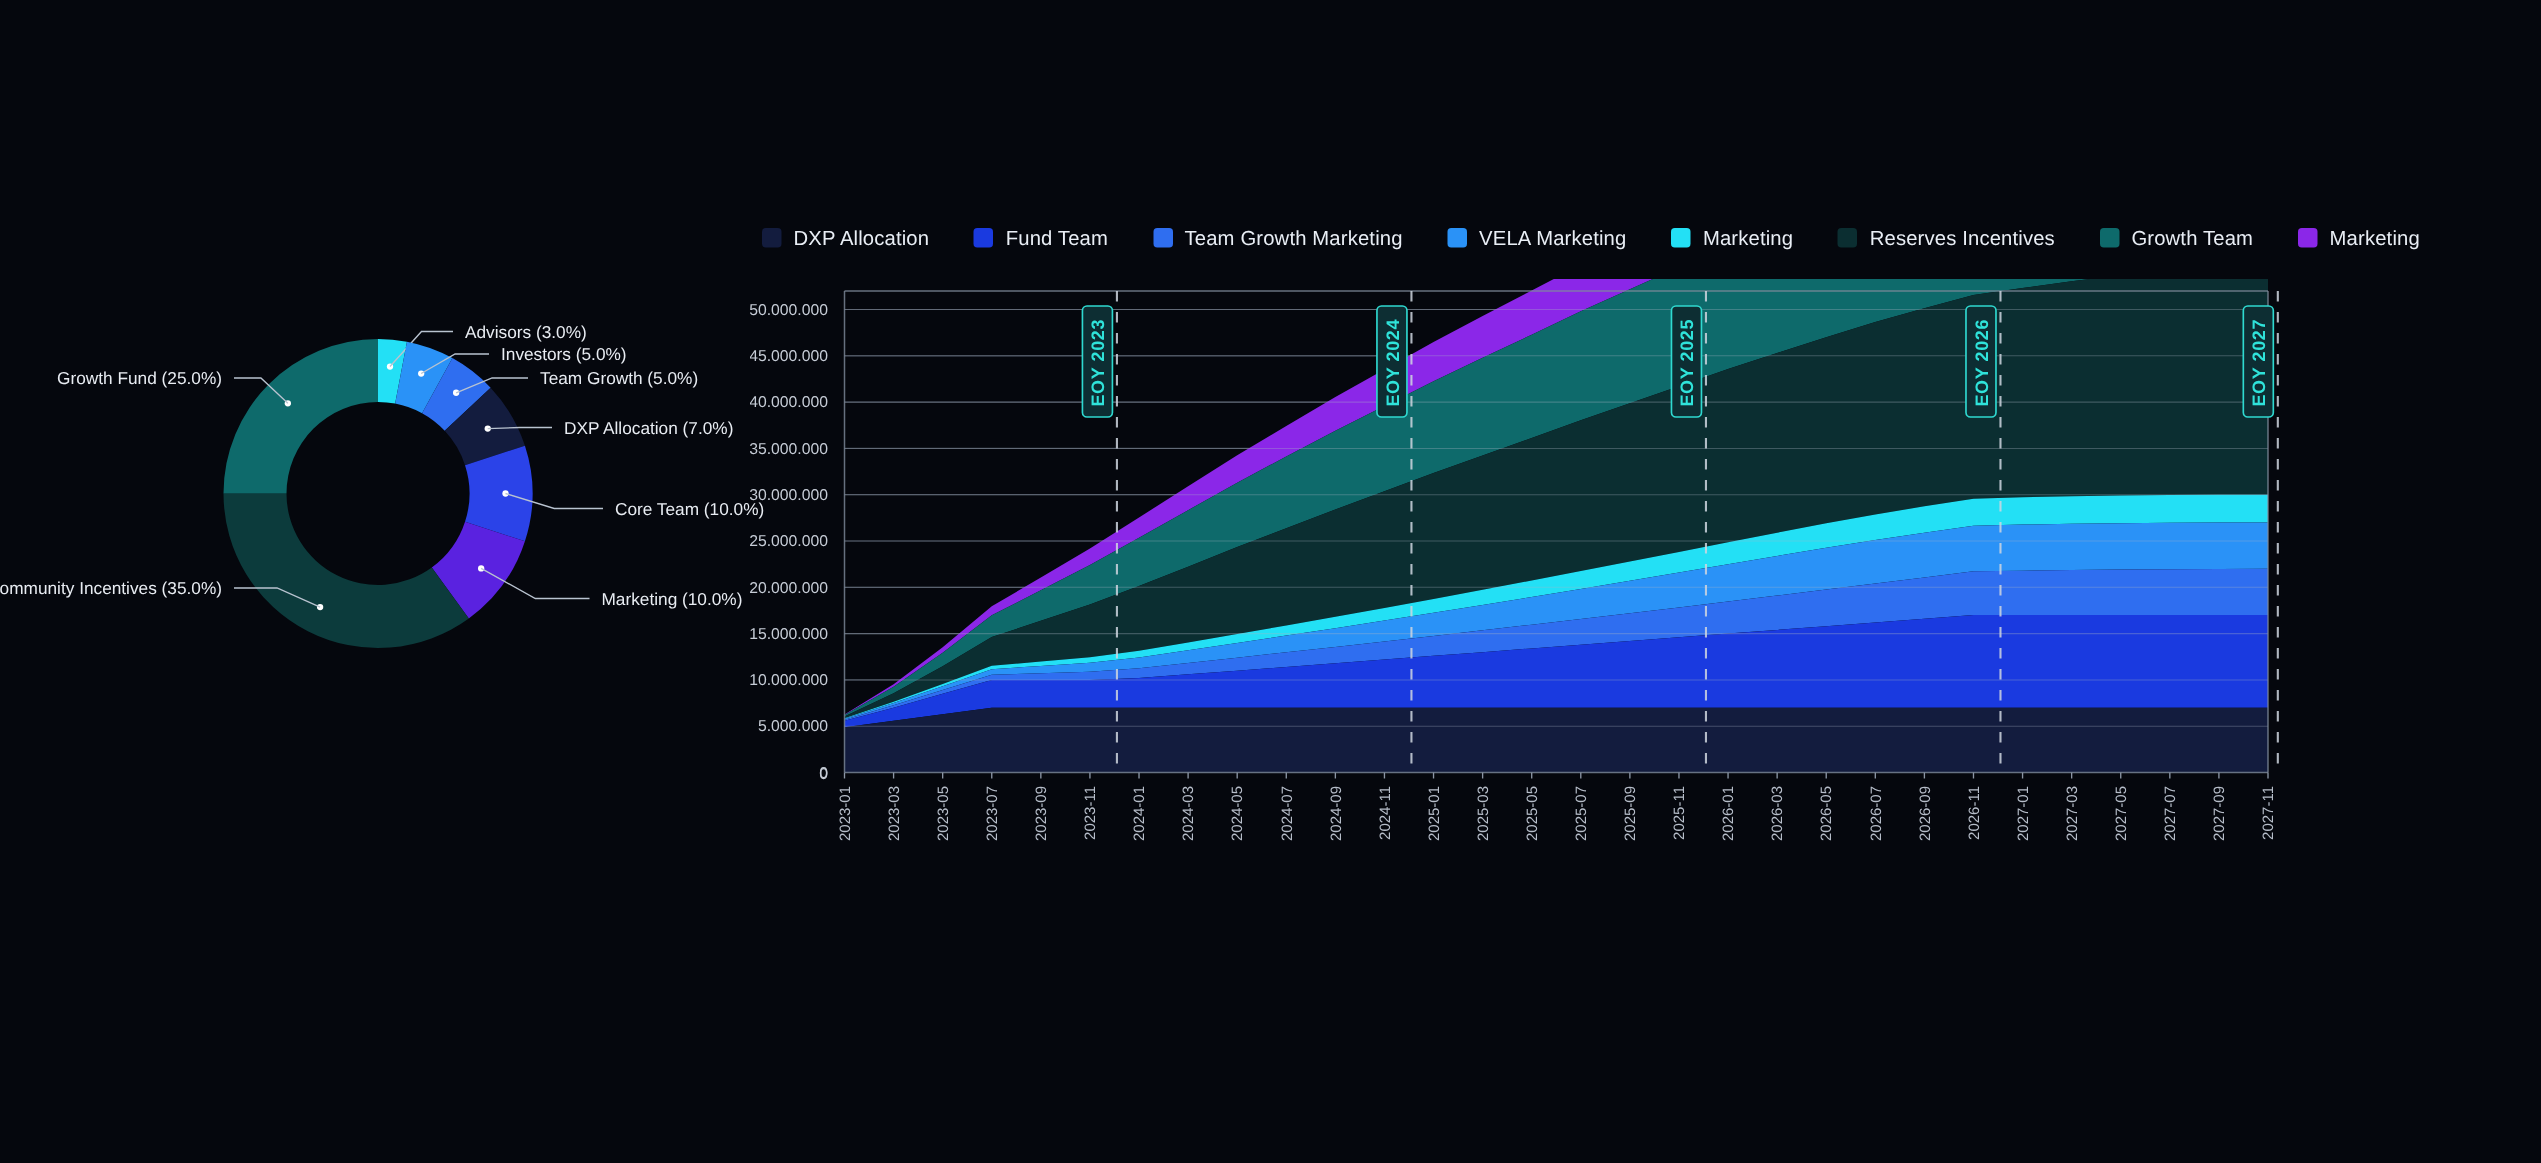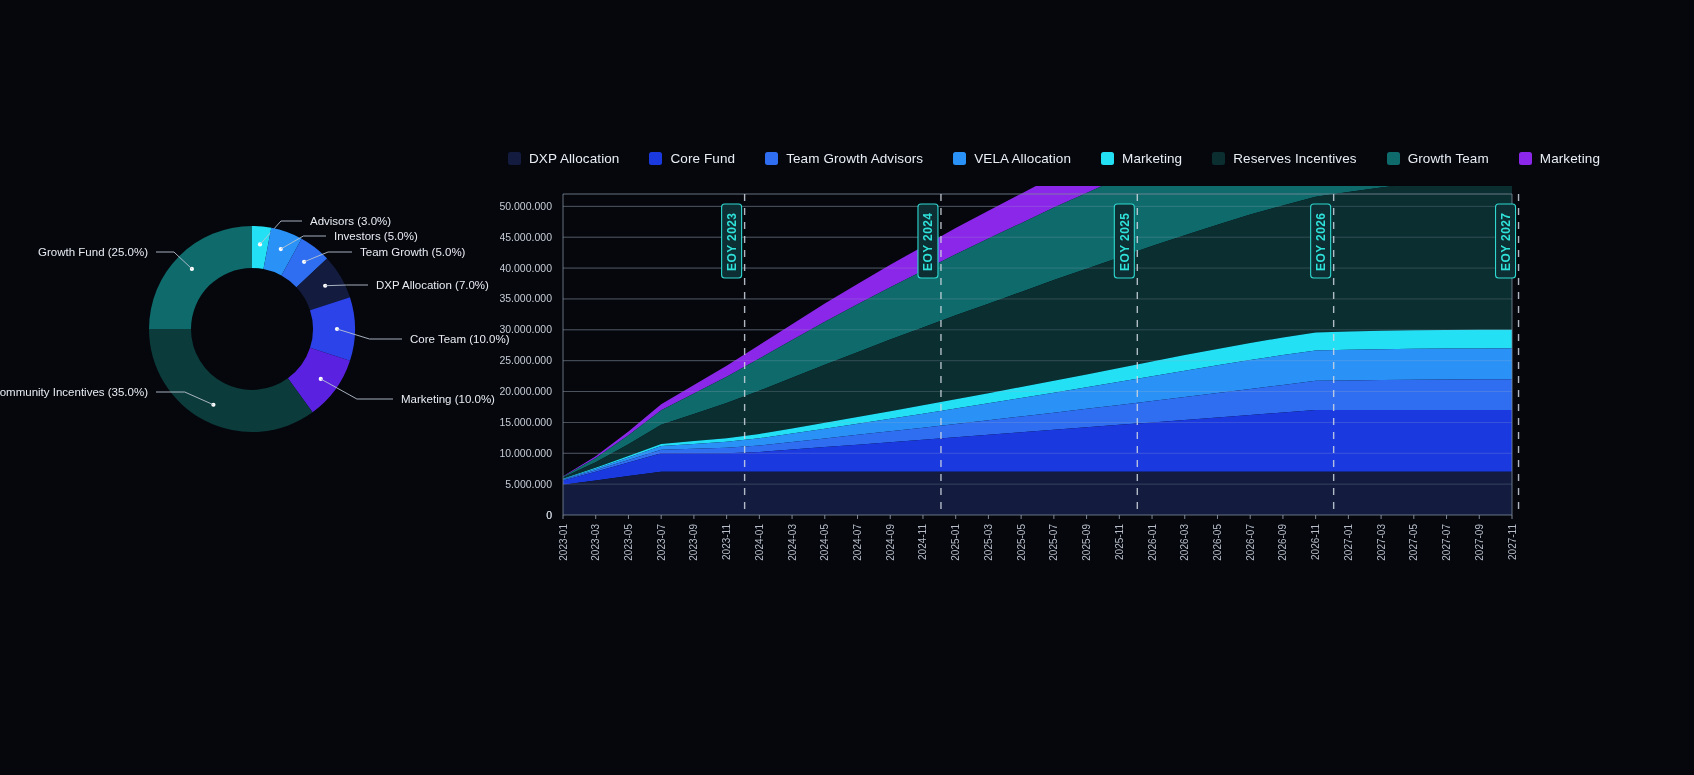--- a/index.html
+++ b/index.html
@@ -82,29 +82,29 @@
 
   <div id="chart-panel">
 
     <div id="legend">
         <div class="leg">
           <span class="leg-sw" style="background: rgb(19, 28, 62);"></span>
           <span class="leg-tx">DXP Allocation</span>
         </div>
         <div class="leg">
           <span class="leg-sw" style="background: rgb(26, 58, 224);"></span>
-          <span class="leg-tx">Core Fund</span>
+          <span class="leg-tx">Fund Team</span>
         </div>
         <div class="leg">
           <span class="leg-sw" style="background: rgb(47, 110, 240);"></span>
-          <span class="leg-tx">Team Growth Advisors</span>
+          <span class="leg-tx">Team Growth Marketing</span>
         </div>
         <div class="leg">
           <span class="leg-sw" style="background: rgb(42, 146, 247);"></span>
-          <span class="leg-tx">VELA Allocation</span>
+          <span class="leg-tx">VELA Marketing</span>
         </div>
         <div class="leg">
           <span class="leg-sw" style="background: rgb(35, 224, 245);"></span>
           <span class="leg-tx">Marketing</span>
         </div>
         <div class="leg">
           <span class="leg-sw" style="background: rgb(11, 46, 49);"></span>
           <span class="leg-tx">Reserves Incentives</span>
         </div>
         <div class="leg">

